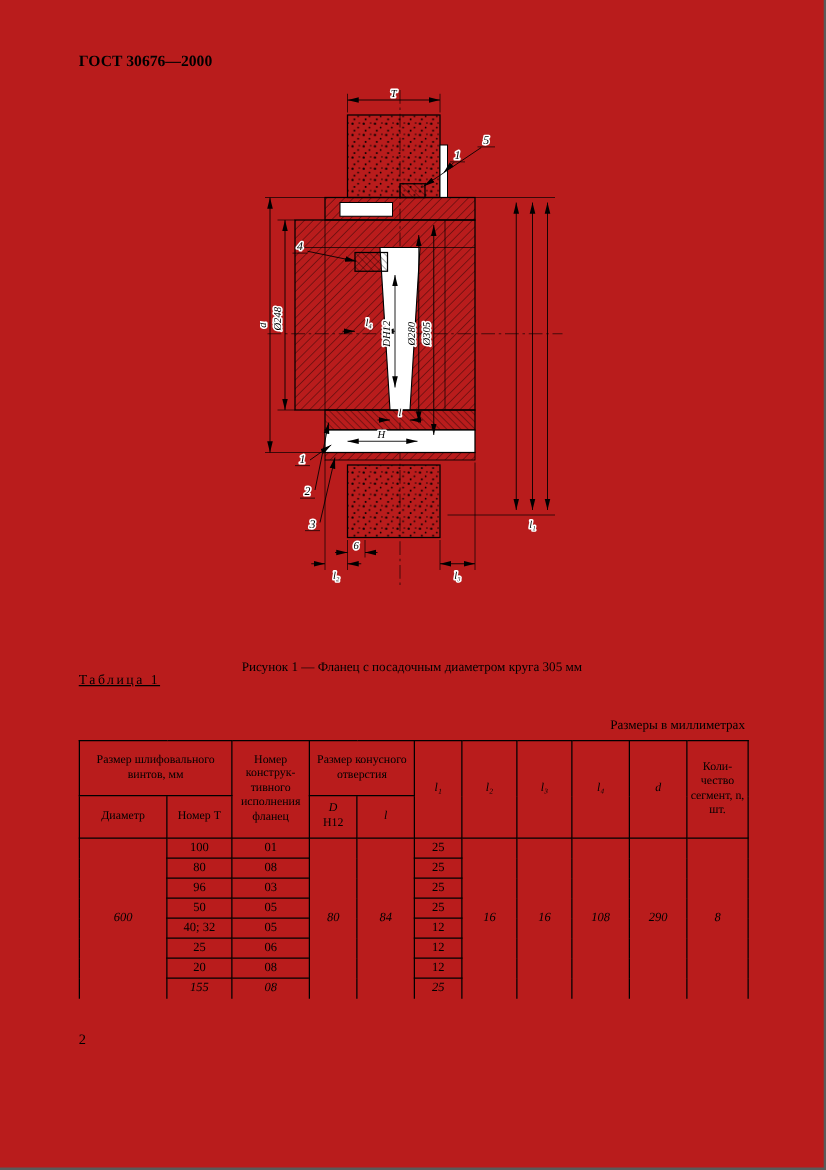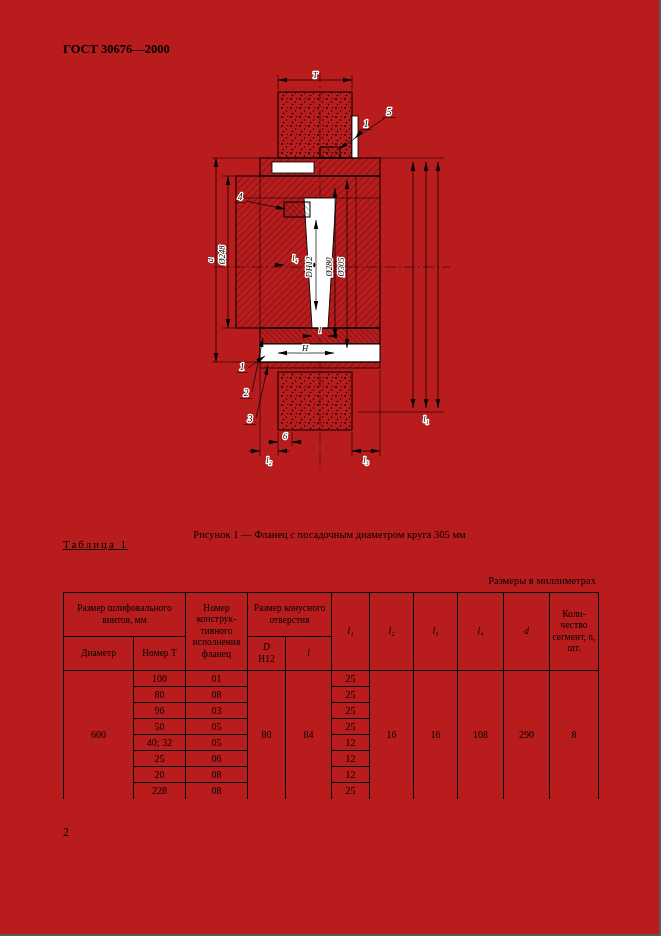--- a/index.html
+++ b/index.html
@@ -14,21 +14,21 @@
   .fig-cap { position:absolute; left:0; right:0; top:484px; text-align:center; font-size:10px; line-height:15px; }
   .fig-title { position:absolute; left:0; right:0; top:529px; text-align:center; font-size:10.5px; }
   .tbl-label { position:absolute; left:63px; top:538px; font-size:11px; letter-spacing:2px;text-decoration:underline; }
   .units { position:absolute; right:63px; top:575px; font-size:10.5px; }
   table.dims { position:absolute; left:63px; top:592px; width:535px; border-collapse:collapse; table-layout:fixed; font-size:10px; }
   .dims th, .dims td { border:1px solid #000; padding:1px 2px; text-align:center; vertical-align:middle; font-weight:normal; }
   .dims thead th { font-size:9.5px; line-height:1.2; padding:2px 2px; }
   .dims thead tr.h1 th { height:44px; }
   .dims thead tr.h2 th { height:34px; }
   .dims tbody td { height:16px;margin-top:20px; }
-  .dims .nb, .dims tr.last td { border-bottom:none; }
+  .dims .nb, .dims tr.last td { border-bottom:none;font-style:italic; }
   .it { font-style:italic; }
   .blk { display:block; }
   .pageno { position:absolute; left:63px; top:826px; font-size:11.5px; }
   .d-thin { stroke:#000; stroke-width:0.55; fill:none; }
   .d-dim  { stroke:#000; stroke-width:0.7; fill:none; }
   .d-cl   { stroke:#000; stroke-width:0.5; fill:none; stroke-dasharray:11 3 2 3; }
   .d-txt  { font-family:"Liberation Serif","DejaVu Serif",serif; font-style:italic; font-size:8.5px; fill:#000;
             text-anchor:middle; paint-order:stroke; stroke:#fff; stroke-width:2.5px; stroke-linejoin:round; }
   .d-call { font-size:9.5px; }
 </style>
@@ -285,21 +285,21 @@
         <td>25</td>
         <td>06</td>
         <td>12</td>
       </tr>
       <tr>
         <td>20</td>
         <td>08</td>
         <td>12</td>
       </tr>
       <tr class="last">
-        <td>228</td>
+        <td>155</td>
         <td>08</td>
         <td>25</td>
       </tr>
     </tbody>
   </table>
 
   <div class="pageno">2</div>
 
 </div>
 

